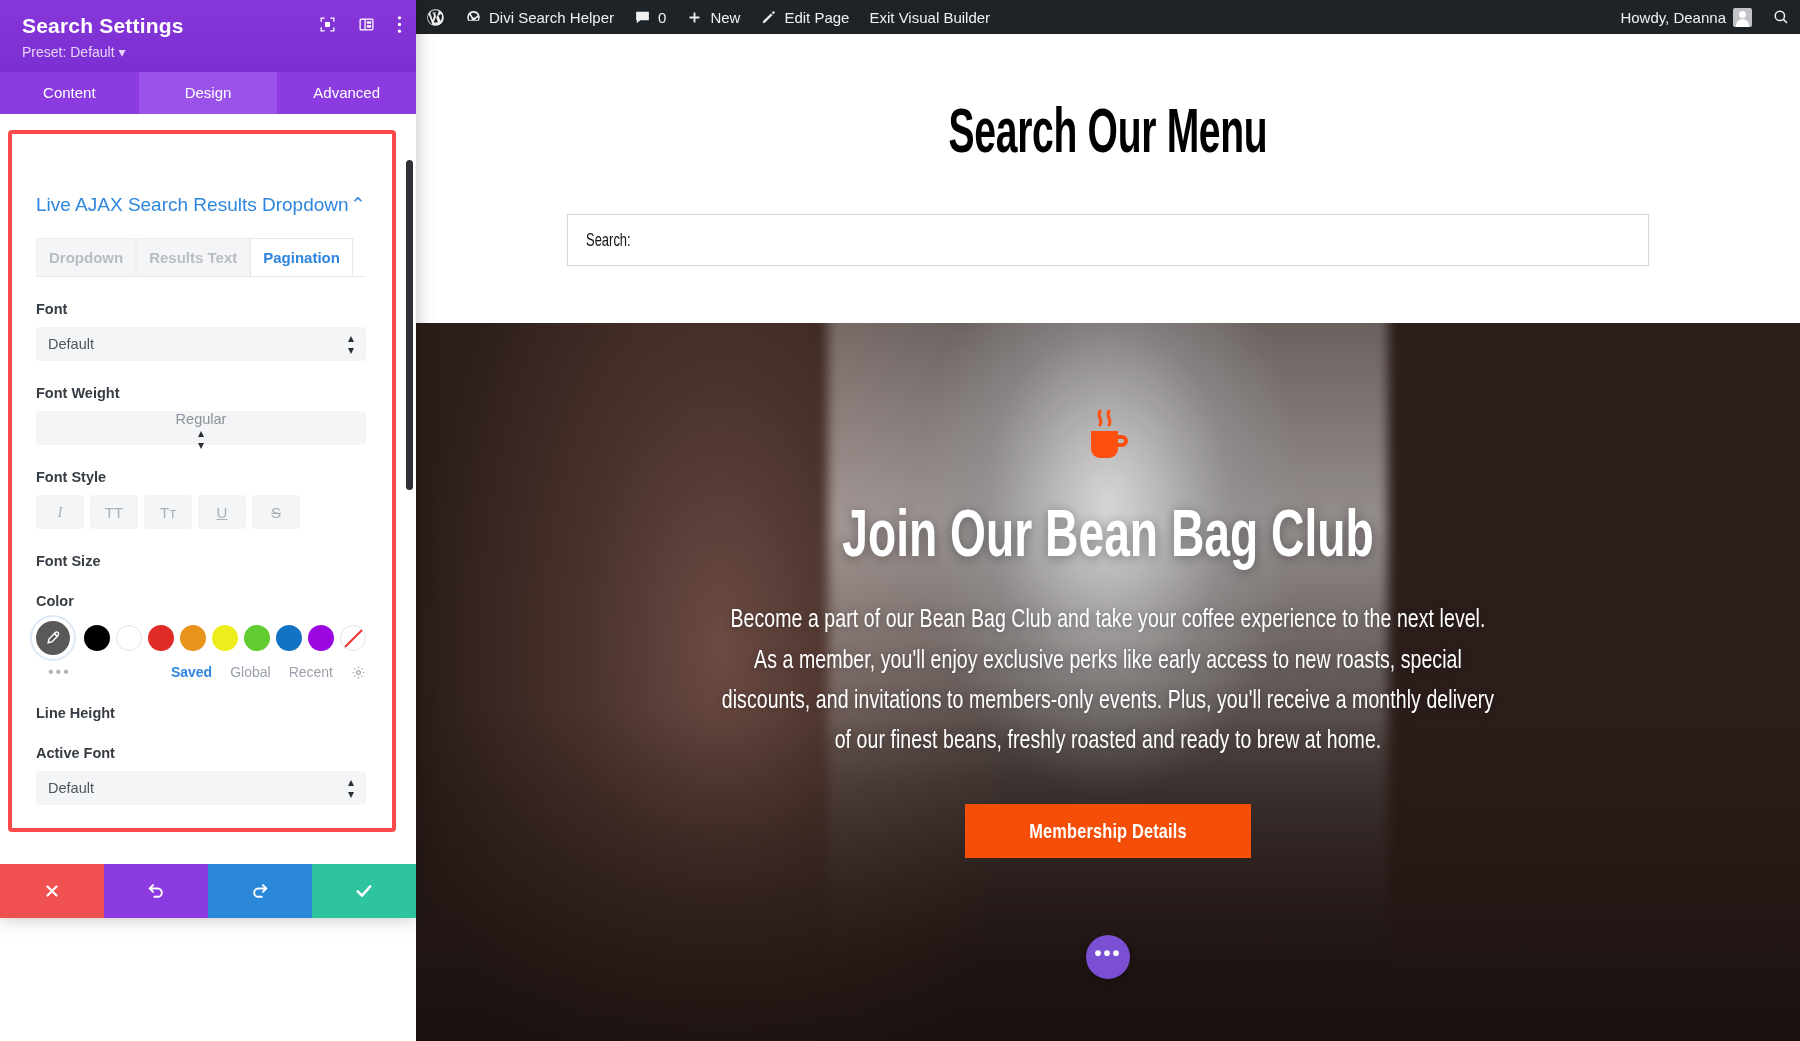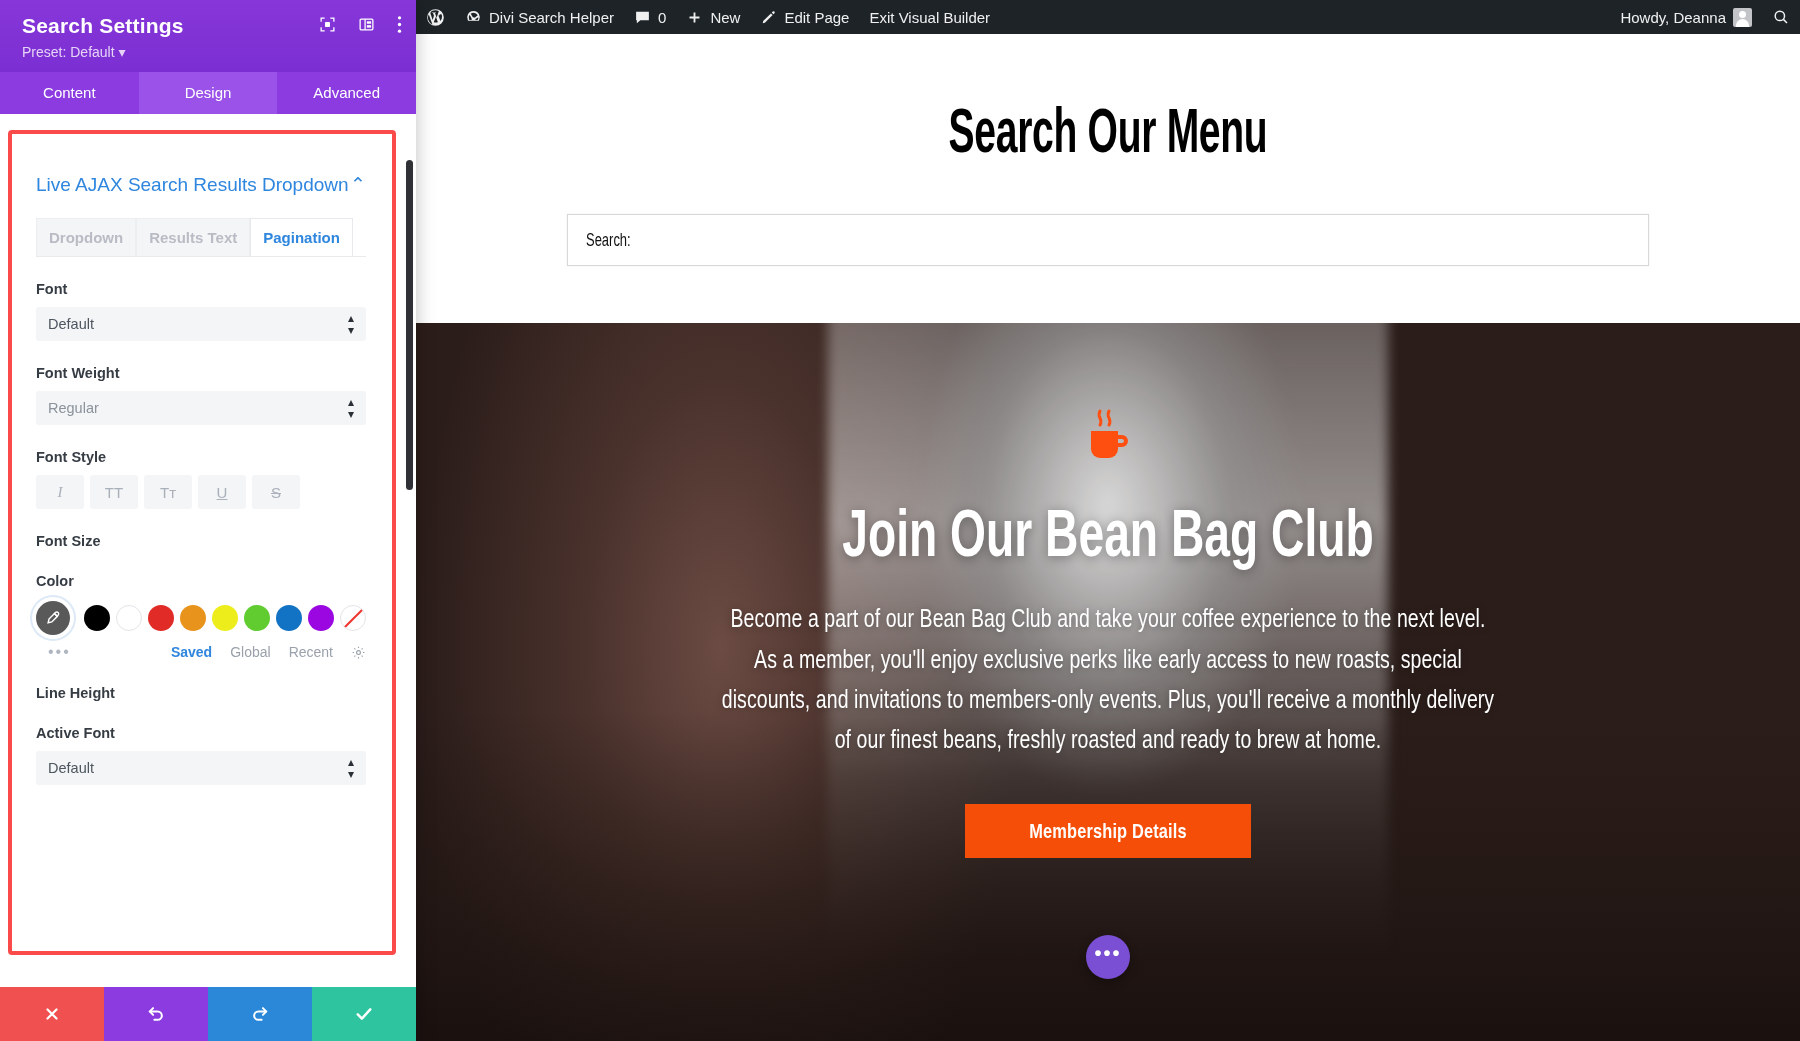--- a/index.html
+++ b/index.html
@@ -120,21 +120,21 @@
   .dots-fab {
     position: absolute; z-index: 5; left: 50%; transform: translateX(-50%);
     bottom: 62px; width: 44px; height: 44px; border-radius: 50%;
     background: #7a4fd4; color: #fff; display: flex; align-items: center; justify-content: center;
     box-shadow: 0 3px 10px rgba(0,0,0,.3); cursor: pointer;
     font-size: 20px; letter-spacing: 2px; font-weight: 700; padding-bottom: 8px;
   }
 
   
   .divi-panel {
-    position: absolute; left: 0; top: 0; width: 416px; height: 1041px;
+    position: absolute; left: 0; top: 0; width: 416px; height: 918px;
     background: #fff; box-shadow: 0 0 18px rgba(0,0,0,.25);
     display: flex; flex-direction: column; overflow: hidden;
     z-index: 20;
   }
   .dp-header {
     background: #7a2fd4;
     background: linear-gradient(180deg,#8736d9 0%, #7b2fd2 100%);
     color: #fff; padding: 14px 18px 12px 22px; position: relative;
   }
   .dp-title { font-size: 21px; font-weight: 600; letter-spacing: .2px; }
@@ -152,21 +152,21 @@
   }
   .dp-tab.active { background: #9a52e8; }
   .dp-body {
     flex: 1; position: relative; background: #fff; overflow: hidden;
   }
   .redbox {
     position: absolute; left: 8px; top: 16px; right: 20px; bottom: 32px;
     border: 4px solid #fb4a4a; border-radius: 4px; background: #fff;
     overflow: hidden;
   }
-  .rb-inner { position: absolute; inset: 0; padding: 39px 26px 0 24px; overflow: hidden; }
+  .rb-inner { position: absolute; inset: 0; padding: 39px 26px 0 24px; overflow: hidden; margin-top: 20px; }
 
   .toggle-title {
     color: #2e86de; font-size: 19px; font-weight: 400; display: flex;
     align-items: center; justify-content: space-between; cursor: pointer;
     white-space: nowrap; overflow: hidden;
   }
   .subtabs {
     display: flex; margin-top: 22px; border-bottom: 1px solid #eaeaea;
   }
   .subtab {
@@ -176,21 +176,21 @@
   }
   .subtab.active { background: #fff; color: #2e86de; border-color: #e7e9ec; }
 
   .fld { margin-top: 24px; }
   .fld-label { font-size: 14.5px; font-weight: 700; color: #363c44; }
   .select {
     margin-top: 10px; height: 34px; background: #f3f5f7; border-radius: 3px;
     display: flex; align-items: center; justify-content: space-between;
     padding: 0 12px; font-size: 14.5px; color: #4d555f; cursor: pointer;
   }
-  .select.muted { color: #8b929b; }
+  .select.muted { color: #8b929b; flex-direction: column; }
   .spin { color: #2b2f36; font-size: 12px; line-height: 1; }
 
   .style-btns { display: flex; gap: 6px; margin-top: 10px; }
   .style-btn {
     width: 48px; height: 34px; background: #f3f5f7; border-radius: 3px;
     display: flex; align-items: center; justify-content: center;
     color: #a9b0ba; font-size: 15px; cursor: pointer;
   }
 
   .slider-row { display: flex; align-items: center; gap: 14px; margin-top: 12px; }

